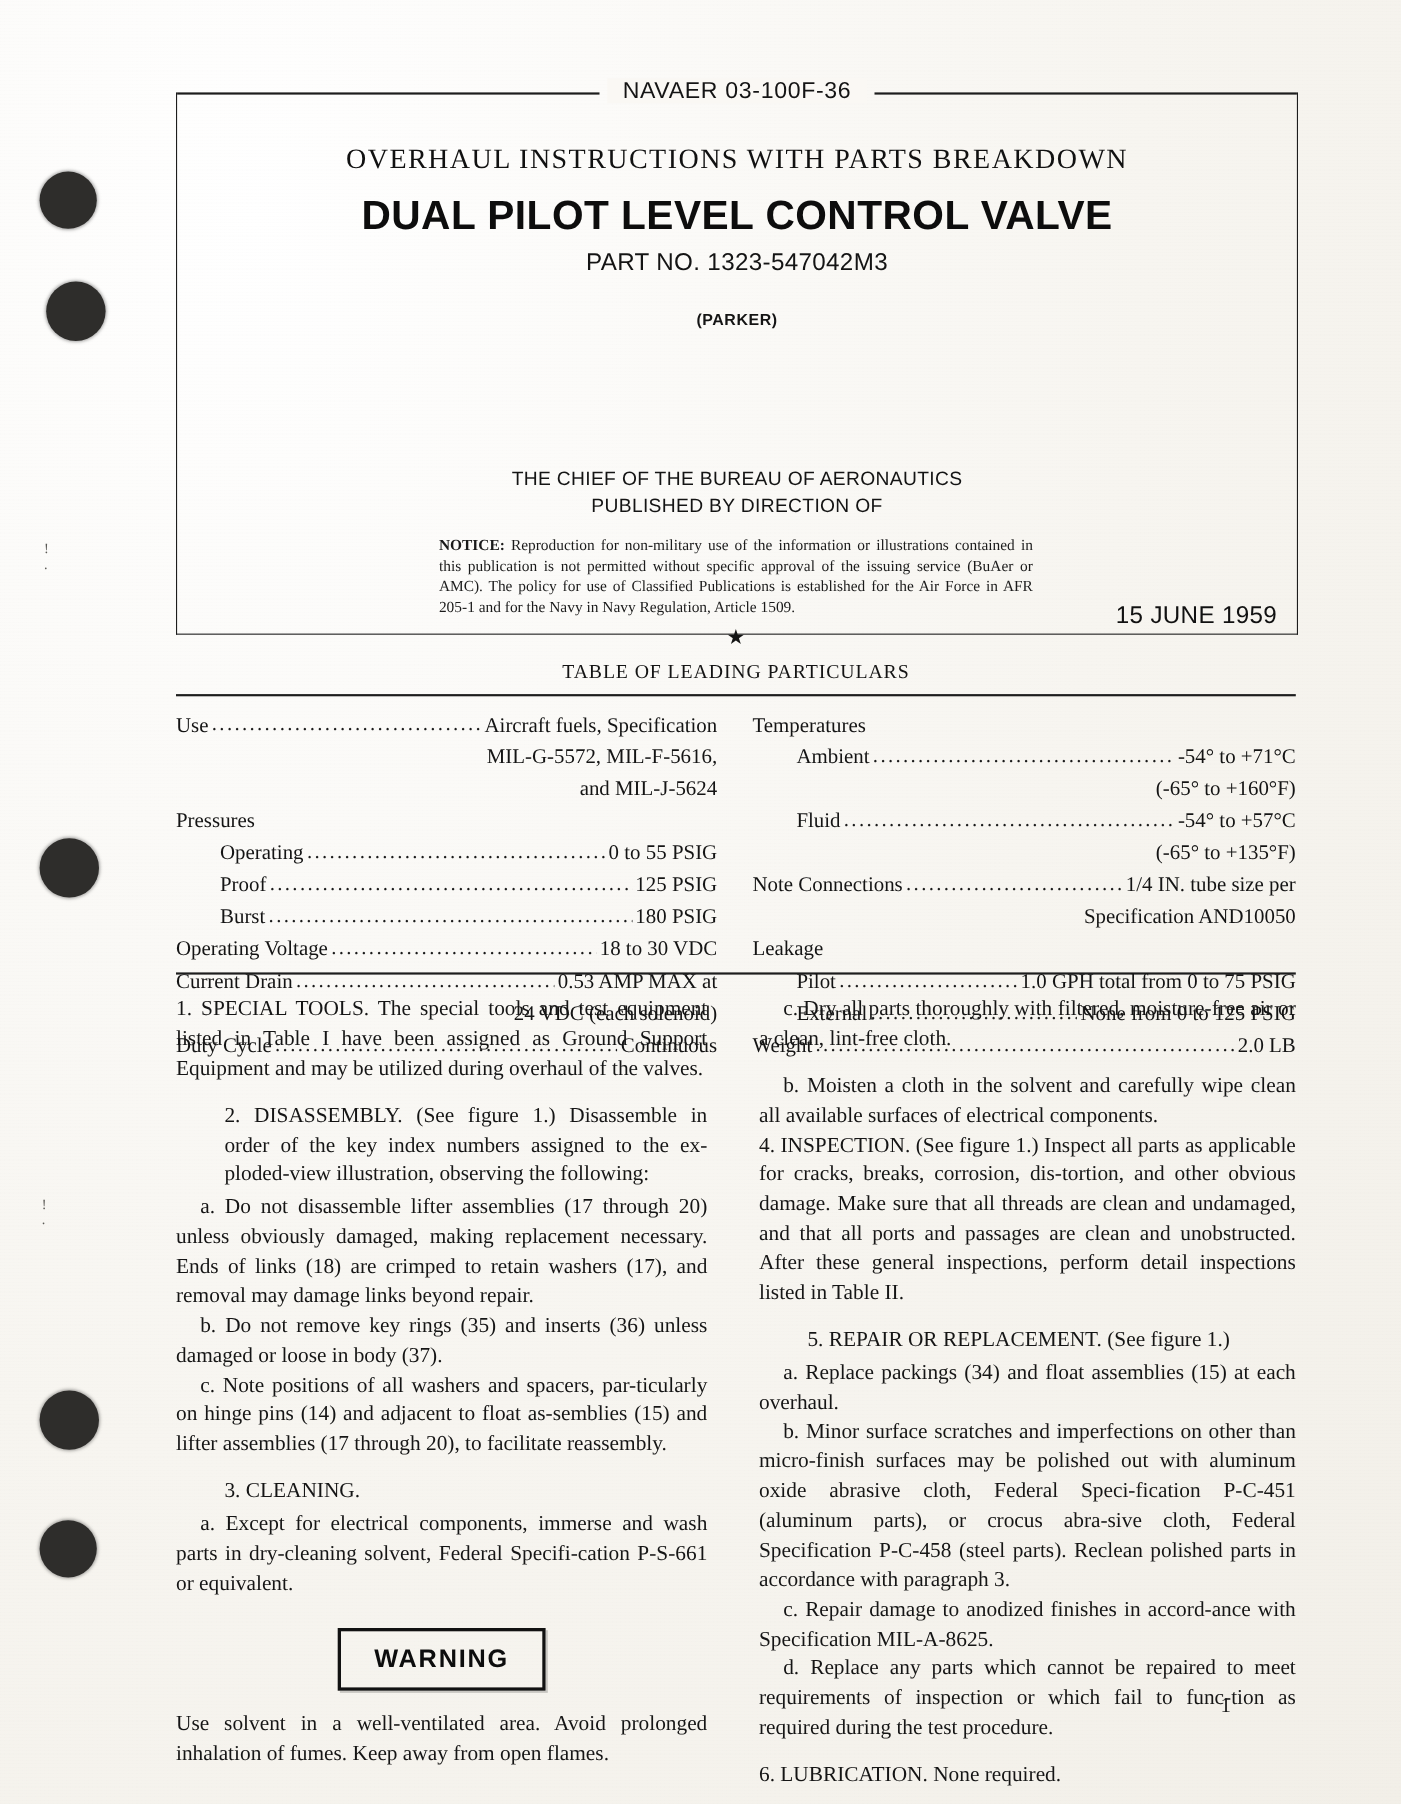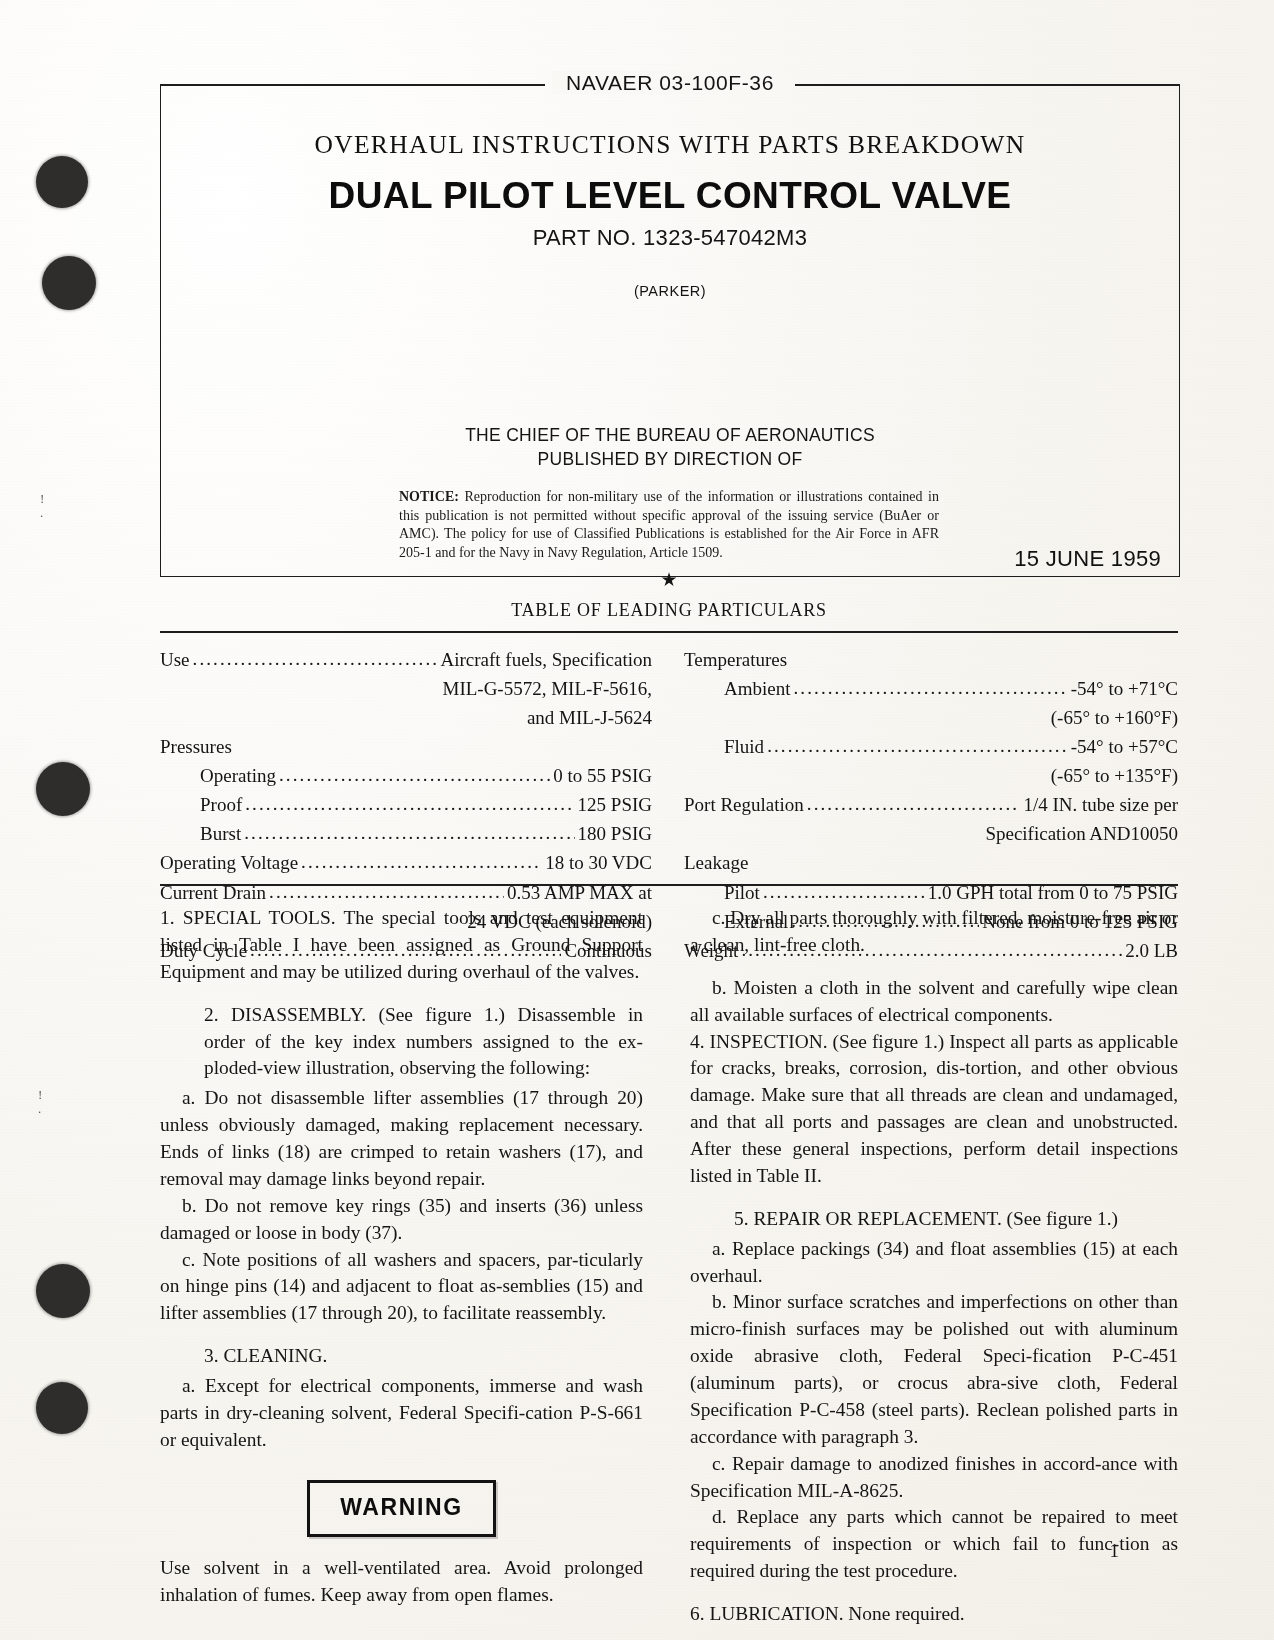--- a/index.html
+++ b/index.html
@@ -66,21 +66,21 @@
     font-weight:700; font-size:37px; letter-spacing:.4px; color:#0d0d0d;
   }
   .ttl-part {
     position:absolute; left:0; right:0; top:141px; text-align:center;
     font-family:"Liberation Sans", sans-serif;
     font-size:22px; letter-spacing:.3px; color:#141414;
   }
   .ttl-vendor {
     position:absolute; left:0; right:0; top:199px; text-align:center;
     font-family:"Liberation Sans", sans-serif;
-    font-weight:400; font-size:14.5px; letter-spacing:.5px; color:#141414;
+    font-weight:700; font-size:14.5px; letter-spacing:.5px; color:#141414;
   }
   .pub {
     position:absolute; left:0; right:0; top:340px; text-align:center;
     font-family:"Liberation Sans", sans-serif;
     font-size:17.5px; line-height:1.35; letter-spacing:.3px; color:#141414;
   }
   .notice {
     position:absolute; left:238px; top:404px; width:540px;
     font-family:"Liberation Serif", serif;
     font-size:14px; line-height:1.33; text-align:justify; color:#1a1a1a;
@@ -232,21 +232,21 @@
           <span class="val">-54° to +71°C</span>
         </div>
         <div class="cont">(-65° to +160°F)</div>
         <div class="row ind">
           <span class="lbl">Fluid</span>
           <span class="dots">.....................................................................</span>
           <span class="val">-54° to +57°C</span>
         </div>
         <div class="cont">(-65° to +135°F)</div>
         <div class="row">
-          <span class="lbl">Port Regulation</span>
+          <span class="lbl">Note Connections</span>
           <span class="dots">.....................................................................</span>
           <span class="val">1/4 IN. tube size per</span>
         </div>
         <div class="cont">Specification AND10050</div>
         <div class="row">
           <span class="lbl">Leakage</span>
         </div>
         <div class="row ind">
           <span class="lbl">Pilot</span>
           <span class="dots">.....................................................................</span>

